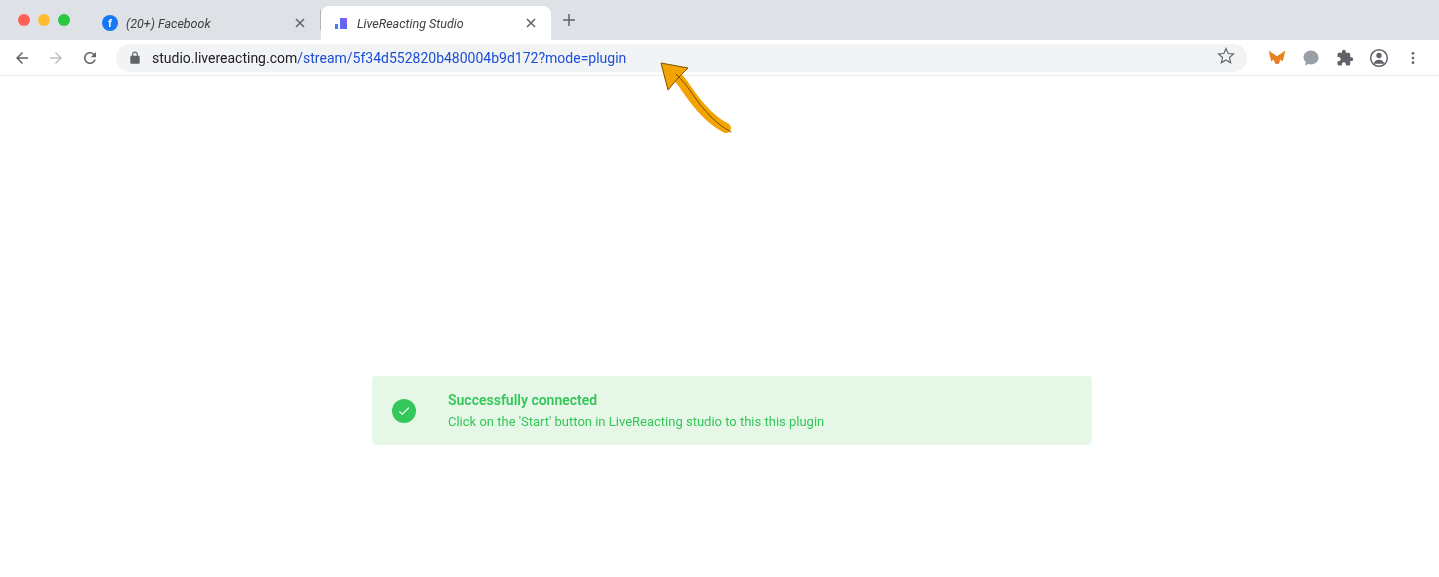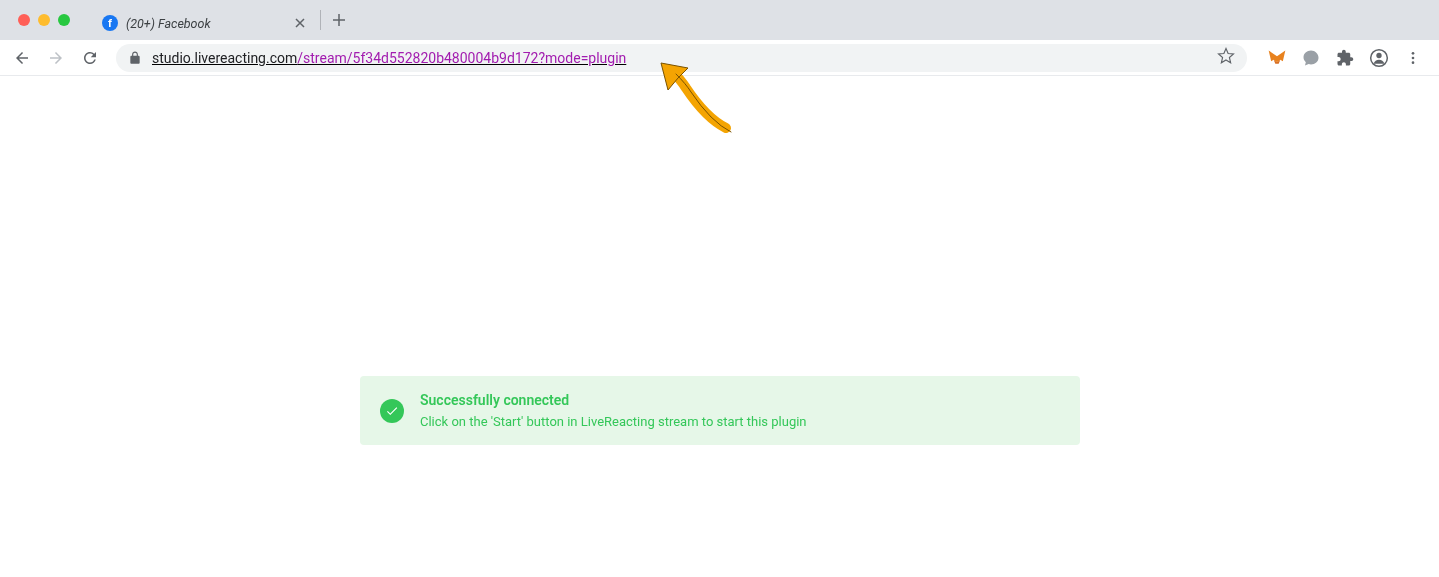--- a/index.html
+++ b/index.html
@@ -19,44 +19,44 @@
     .tab.active { background: #fff; }
     .tab-separator { width: 1px; height: 20px; background: #b0b3b8; margin: 0 0px; align-self: center; }
     .tab-favicon { width: 16px; height: 16px; display: flex; align-items: center; justify-content: center; font-size: 16px; }
     .tab-title { flex: 1; font-size: 12.5px; color: #3c4043; white-space: nowrap; overflow: hidden; text-overflow: ellipsis; font-style: italic; }
     .tab-close { width: 16px; height: 16px; display: flex; align-items: center; justify-content: center; color: #5f6368; font-size: 14px; cursor: pointer; }
     .recording-dot { width: 8px; height: 8px; border-radius: 50%; background: #ea4335; }
     .new-tab-btn { width: 28px; height: 28px; display: flex; align-items: center; justify-content: center; color: #5f6368; cursor: pointer; margin-left: 4px; align-self: center;}
     .new-tab-btn svg { width: 14px; height: 14px; }
 
     
-    .toolbar { background: #fff; height: 36px; display: flex; align-items: center; padding: 0 8px; gap: 6px; border-bottom: 1px solid #e8eaed; text-decoration: underline; }
+    .toolbar { background: #fff; height: 36px; display: flex; align-items: center; padding: 0 8px; gap: 6px; border-bottom: 1px solid #e8eaed; }
     .nav-btn { width: 28px; height: 28px; display: flex; align-items: center; justify-content: center; color: #5f6368; cursor: pointer; border-radius: 50%; }
     .nav-btn.disabled { color: #bdc1c6; cursor: default; }
     
     .omnibox { flex: 1; height: 28px; background: #f1f3f4; border-radius: 14px; display: flex; align-items: center; padding: 0 12px; gap: 10px; margin: 0 6px;}
     .lock-icon { color: #5f6368; display: flex; align-items: center; }
     .url-text { font-size: 14px; color: #202124; display: flex; }
     .url-domain { color: #202124; }
-    .url-path { color: #a21caf; }
+    .url-path { color: #1d4ed8; }
     .omni-right { margin-left: auto; display: flex; align-items: center; gap: 12px;}
     .star-icon { color: #5f6368; }
     
     .toolbar-actions { display: flex; align-items: center; gap: 14px; padding: 0 8px 0 8px; }
     .toolbar-icon { width: 20px; height: 20px; display: flex; align-items: center; justify-content: center; color: #5f6368; cursor: pointer;}
     .fox-icon { display: flex; }
 
     
     .page-content { position: relative; height: calc(577px - 76px); background: #fff; }
     
     
     .annotation-arrow { position: absolute; left: 656px; top: -18px; width: 90px; height: 80px; pointer-events: none; z-index: 10; }
     
     
-    .alert-box { position: absolute; left: 360px; top: 300px; width: 720px; background: #e6f7e8; border-radius: 4px; padding: 16px 20px; display: flex; align-items: center; gap: 16px; }
+    .alert-box { position: absolute; left: 372px; top: 300px; width: 720px; background: #e6f7e8; border-radius: 4px; padding: 16px 20px; display: flex; align-items: center; gap: 32px; }
     .alert-icon-wrap { width: 24px; height: 24px; background: #34c759; border-radius: 50%; display: flex; align-items: center; justify-content: center; flex-shrink: 0;}
     .alert-texts { display: flex; flex-direction: column; gap: 6px; }
     .alert-title { color: #34c759; font-size: 14px; font-weight: 600; }
     .alert-desc { color: #34c759; font-size: 13px; font-weight: 400; }
     
     
     .favicon-fb { width: 16px; height: 16px; background: #1877f2; border-radius: 50%; display: flex; align-items: center; justify-content: center; color: white; font-weight: bold; font-size: 11px; }
     .favicon-sy { width: 16px; height: 16px; position: relative; }
     .favicon-lr { width: 16px; height: 16px; display: flex; }
   </style>
@@ -79,20 +79,35 @@
       <span class="tab-title">(20+) Facebook</span>
       <span class="tab-close">
         <svg width="10" height="10" viewBox="0 0 10 10">
             <path d="M1 1 L9 9 M9 1 L1 9" stroke="#5f6368" stroke-width="1.5" fill="none"></path>
           </svg>
       </span>
     </div>
     <div class="tab-separator"></div>
 
 
+    <div class="tab active">
+      <div class="tab-favicon">
+        <svg class="favicon-lr" viewBox="0 0 16 16">
+          <rect x="2" y="9" width="3" height="5" fill="#3b82f6"></rect>
+          <path d="M7 3 L14 3 L14 14 L7 14 Z" fill="#6366f1"></path>
+          <path d="M9 3 L14 3 L14 9 Z" fill="#8b5cf6"></path>
+        </svg>
+      </div>
+      <span class="tab-title">LiveReacting Studio</span>
+      <span class="tab-close">
+        <svg width="10" height="10" viewBox="0 0 10 10">
+            <path d="M1 1 L9 9 M9 1 L1 9" stroke="#5f6368" stroke-width="1.5" fill="none"></path>
+          </svg>
+      </span>
+    </div>
 
     <div class="new-tab-btn">
       <svg viewBox="0 0 14 14">
           <path d="M7 1 L7 13 M1 7 L13 7" stroke="#5f6368" stroke-width="1.5" fill="none"></path>
         </svg>
     </div>
   </div>
 </div>
 
 <div class="toolbar">
@@ -176,16 +191,16 @@
   </div>
 
   <div class="alert-box">
     <div class="alert-icon-wrap">
       <svg width="14" height="14" viewBox="0 0 24 24">
           <path d="M9 16.17L4.83 12l-1.42 1.41L9 19 21 7l-1.41-1.41z" fill="#fff"></path>
         </svg>
     </div>
     <div class="alert-texts">
       <div class="alert-title">Successfully connected</div>
-      <div class="alert-desc">Click on the 'Start' button in LiveReacting stream to start this plugin</div>
+      <div class="alert-desc">Click on the 'Start' button in LiveReacting studio to this this plugin</div>
     </div>
   </div>
 </div>
 
 </body></html>

